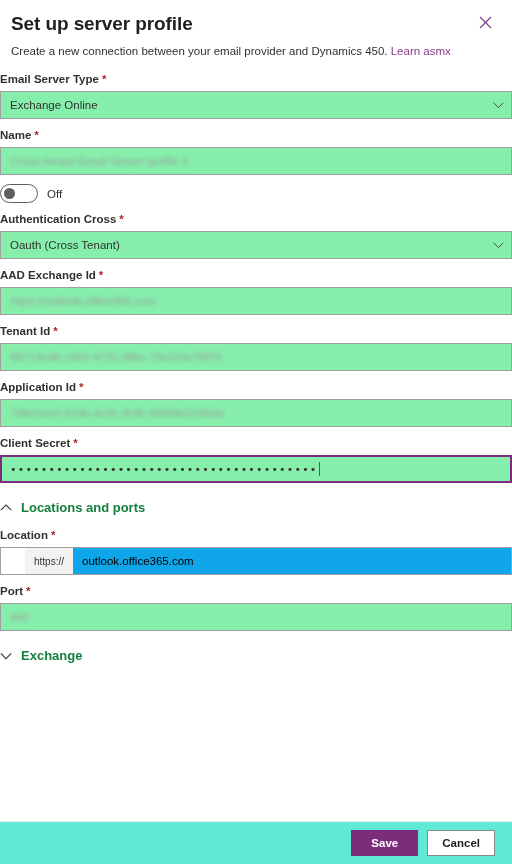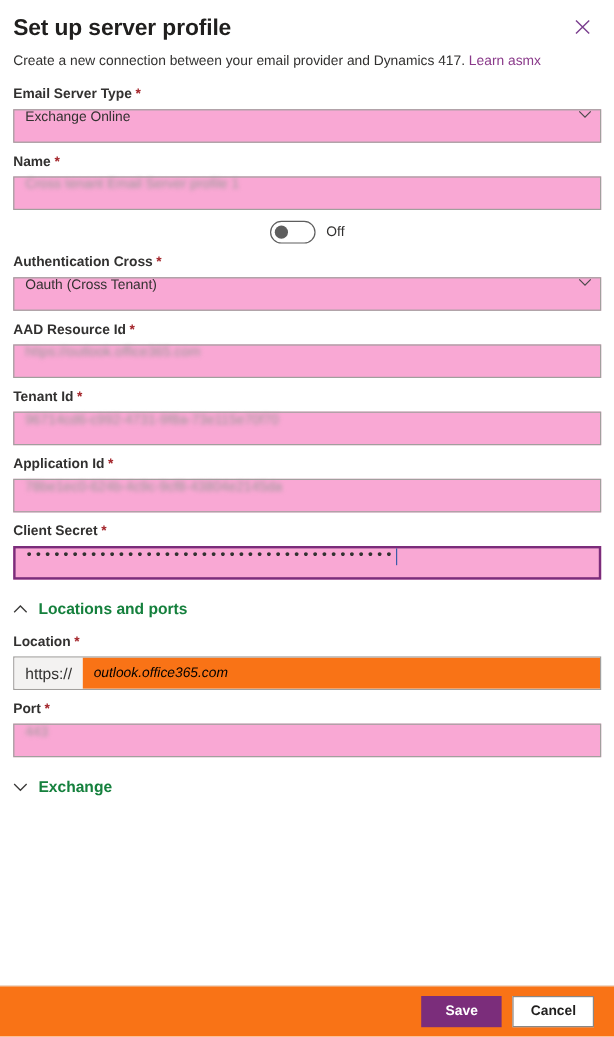--- a/index.html
+++ b/index.html
@@ -36,54 +36,55 @@
   }
   .subtitle {
     font-size: 11.5px;
     color: #323130;
     margin-top: 7px;
     line-height: 15px;
   }
   .link { color: #8a3a8a; text-decoration: none; cursor: pointer; }
 
   
-  .body { padding: 0 11px; margin-top: 13px; }
+  .body { padding: 0 0; margin-top: 13px; }
 
   .field { margin-bottom: 9px; }
   .flabel {
     font-size: 11.5px;
     font-weight: bold;
     color: #323130;
     line-height: 15px;
     margin-bottom: 4px;
     display: flex; align-items: center;
   }
   .req { color: #a4262c; margin-left: 3px; font-weight: bold; }
 
   .ctrl {
     height: 28px;
     border: 1px solid #a19f9d;
-    background: #f9a8d4;
+    background: #86efac;
     display: flex;
+    align-items: center;
     font-size: 11.5px;
     color: #323130;
     padding: 0 9px;
     width: 100%;
   }
   .ctrl.select { justify-content: space-between; cursor: pointer; padding-right: 7px; }
   .ctrl .val { color: #323130; }
   .ctrl .blur-val {
     color: #9b9a99;
     filter: blur(1.9px);
     user-select: none;
   }
   .chev { color: #4a4a4a; display: flex; }
 
   
-  .toggle-row { display: flex; align-items: center; margin-top: 2px; justify-content: center; }
+  .toggle-row { display: flex; align-items: center; margin-top: 2px; }
   .switch {
     width: 38px; height: 19px;
     border: 1px solid #5e5e5e;
     border-radius: 10px;
     background: #ffffff;
     display: flex; align-items: center;
     padding: 0 3px;
     cursor: pointer;
   }
   .knob {
@@ -128,42 +129,42 @@
   
   .loc {
     display: flex; height: 28px;
     border: 1px solid #a19f9d;
     background: #ffffff;
     overflow: hidden;
   }
   .loc-prefix, .loc-suffix {
     background: #f3f2f1;
     color: #323130;
-    font-size: 13px;
+    font-size: 10px;
     display: flex; align-items: center;
     padding: 0 9px;
     white-space: nowrap;
+    margin-left: 24px;
   }
   .loc-input {
     flex: 1;
     display: flex; align-items: center;
     padding: 0 9px;
     font-size: 11.5px;
-    background: #f97316;
+    background: #0ea5e9;
     overflow: hidden;
-    font-style: italic;
   }
 
   
   .footer {
     position: absolute;
     left: 0; right: 0; bottom: 0;
     height: 43px;
     border-top: 1px solid #edebe9;
-    background: #f97316;
+    background: #5eead4;
     display: flex; align-items: center; justify-content: flex-end;
     padding-right: 17px;
     gap: 9px;
   }
   .btn {
     height: 26px;
     min-width: 67px;
     font-size: 11.5px;
     font-weight: bold;
     border: 1px solid transparent;
@@ -184,21 +185,21 @@
       <h1 class="title">Set up server profile</h1>
       <button class="close-btn">
         <span>
           <svg width="13" height="13" viewBox="0 0 13 13">
             <path d="M1 1 L12 12 M12 1 L1 12" stroke="#7b3f8f" stroke-width="1.2" fill="none"></path>
           </svg>
         </span>
       </button>
     </div>
     <div class="subtitle">
-      <span>Create a new connection between your email provider and Dynamics 417.</span>
+      <span>Create a new connection between your email provider and Dynamics 450.</span>
       <a class="link">Learn asmx</a>
     </div>
   </div>
 
   <div class="body">
 
     <div class="field">
       <div class="flabel">
         <span>Email Server Type</span>
         <span class="req">*</span>
@@ -242,21 +243,21 @@
         <span class="chev">
           <svg width="11" height="7" viewBox="0 0 11 7">
               <path d="M0.7 0.8 L5.5 5.6 L10.3 0.8" stroke="#4a4a4a" stroke-width="1" fill="none"></path>
             </svg>
         </span>
       </div>
     </div>
 
     <div class="field">
       <div class="flabel">
-        <span>AAD Resource Id</span>
+        <span>AAD Exchange Id</span>
         <span class="req">*</span>
       </div>
       <div class="ctrl">
         <span class="blur-val">https://outlook.office365.com</span>
       </div>
     </div>
 
     <div class="field">
       <div class="flabel">
         <span>Tenant Id</span>

